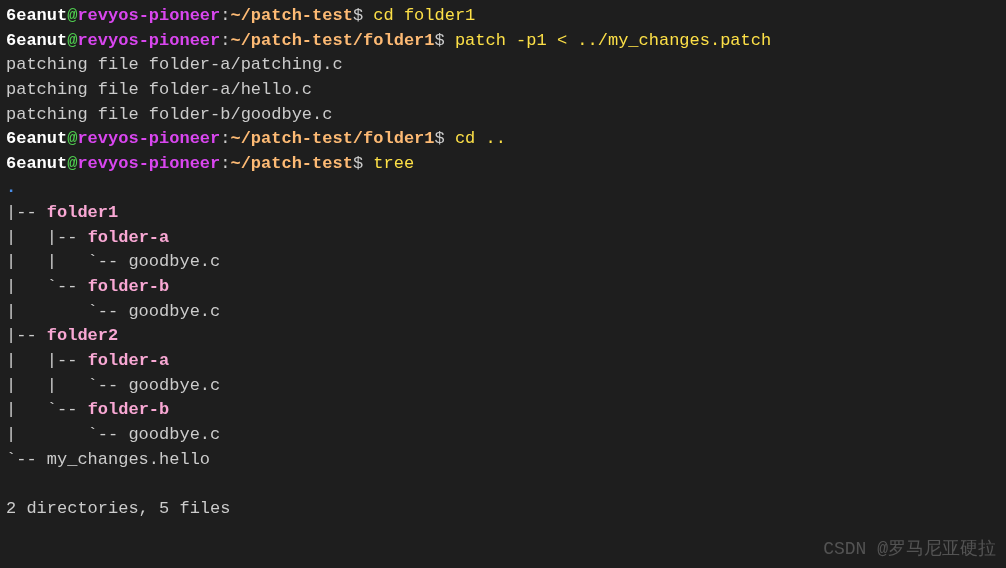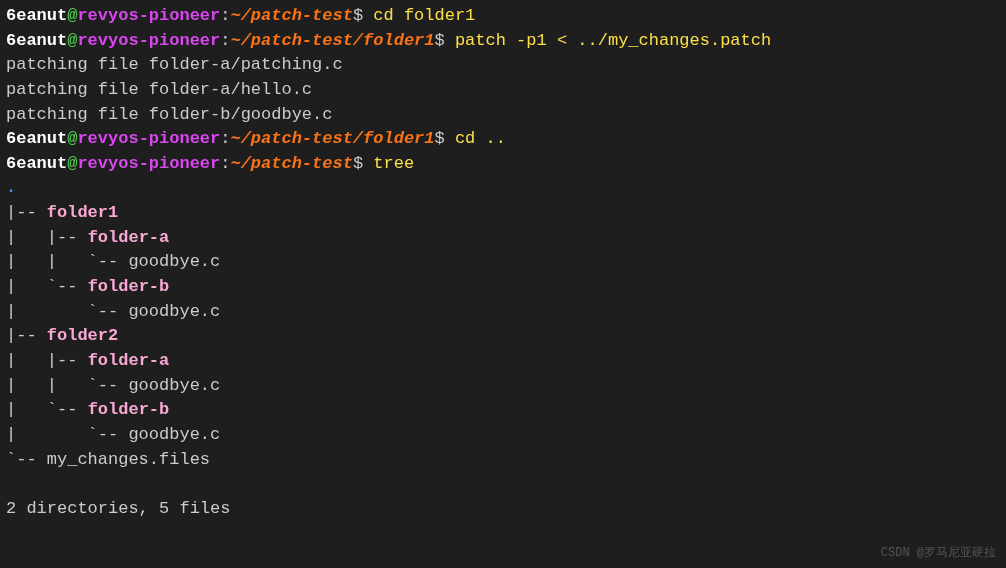--- a/index.html
+++ b/index.html
@@ -19,34 +19,34 @@
       overflow: hidden;
     }
     .line {
       white-space: pre;
       color: #cccccc;
     }
     .user { color: #ffffff; font-weight: bold; }
     .host { color: #d946ef; font-weight: bold; }
     .at { color: #4ec94e; font-weight: bold; }
     .colon { color: #cccccc; }
-    .path { color: #f97316; font-weight: bold; font-style: italic; }
+    .path { color: #fdba74; font-weight: bold; }
     .dollar { color: #cccccc; }
     .cmd { color: #fde047; }
     .output { color: #cccccc; }
     .tree-pipe { color: #cccccc; }
     .tree-dir { color: #f9a8d4; font-weight: bold; }
     .tree-file { color: #cccccc; }
     .tree-root { color: #4a8ee8; font-weight: bold; }
     .watermark {
       position: absolute;
       bottom: 6px;
       right: 10px;
       color: #6a6a6a;
-      font-size: 12px;
+      font-size: 18px;
       opacity: 0.7;
     }
   </style>
 </head>
 <body>
 
 <div class="line"><span class="user">6eanut</span><span class="at">@</span><span class="host">revyos-pioneer</span><span class="colon">:</span><span class="path">~/patch-test</span><span class="dollar">$ </span><span class="cmd">cd folder1</span></div>
 
 <div class="line"><span class="user">6eanut</span><span class="at">@</span><span class="host">revyos-pioneer</span><span class="colon">:</span><span class="path">~/patch-test/folder1</span><span class="dollar">$ </span><span class="cmd">patch -p1 &lt; ../my_changes.patch</span></div>
 
@@ -62,17 +62,17 @@
 <div class="line"><span class="tree-pipe">|-- </span><span class="tree-dir">folder1</span></div>
 <div class="line"><span class="tree-pipe">|   |-- </span><span class="tree-dir">folder-a</span></div>
 <div class="line tree-file">|   |   `-- goodbye.c</div>
 <div class="line"><span class="tree-pipe">|   `-- </span><span class="tree-dir">folder-b</span></div>
 <div class="line tree-file">|       `-- goodbye.c</div>
 <div class="line"><span class="tree-pipe">|-- </span><span class="tree-dir">folder2</span></div>
 <div class="line"><span class="tree-pipe">|   |-- </span><span class="tree-dir">folder-a</span></div>
 <div class="line tree-file">|   |   `-- goodbye.c</div>
 <div class="line"><span class="tree-pipe">|   `-- </span><span class="tree-dir">folder-b</span></div>
 <div class="line tree-file">|       `-- goodbye.c</div>
-<div class="line tree-file">`-- my_changes.files</div>
+<div class="line tree-file">`-- my_changes.hello</div>
 <div class="line"> </div>
 <div class="line output">2 directories, 5 files</div>
 
 <div class="watermark">CSDN @罗马尼亚硬拉</div>
 
 </body></html>

